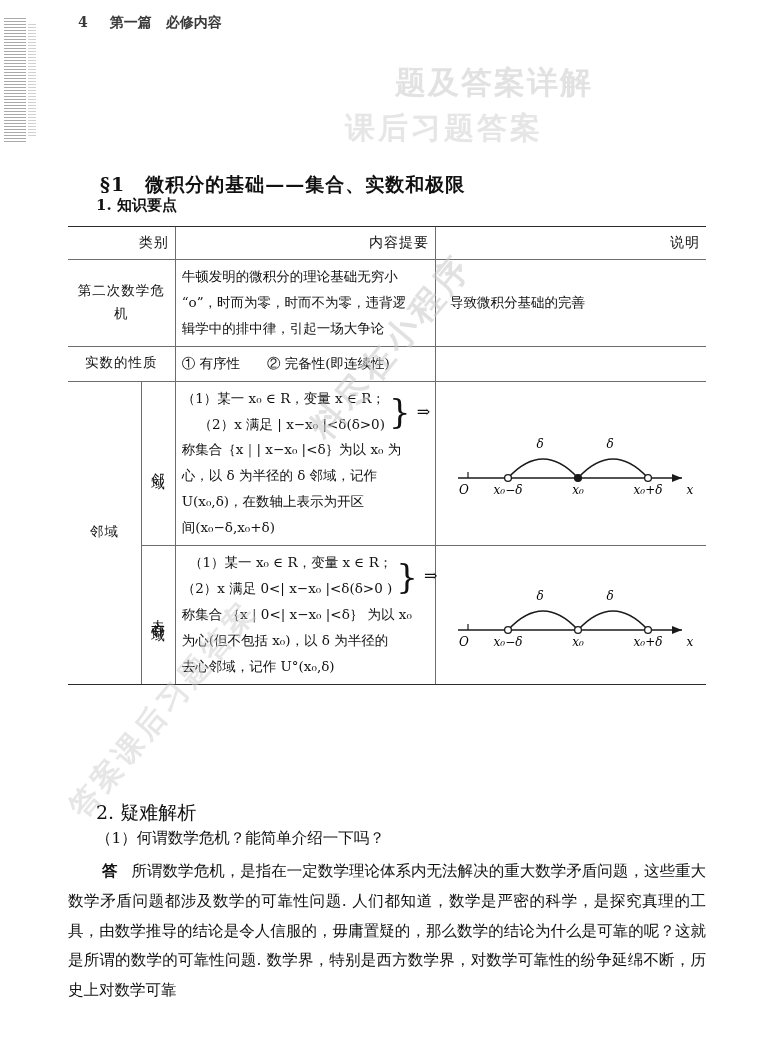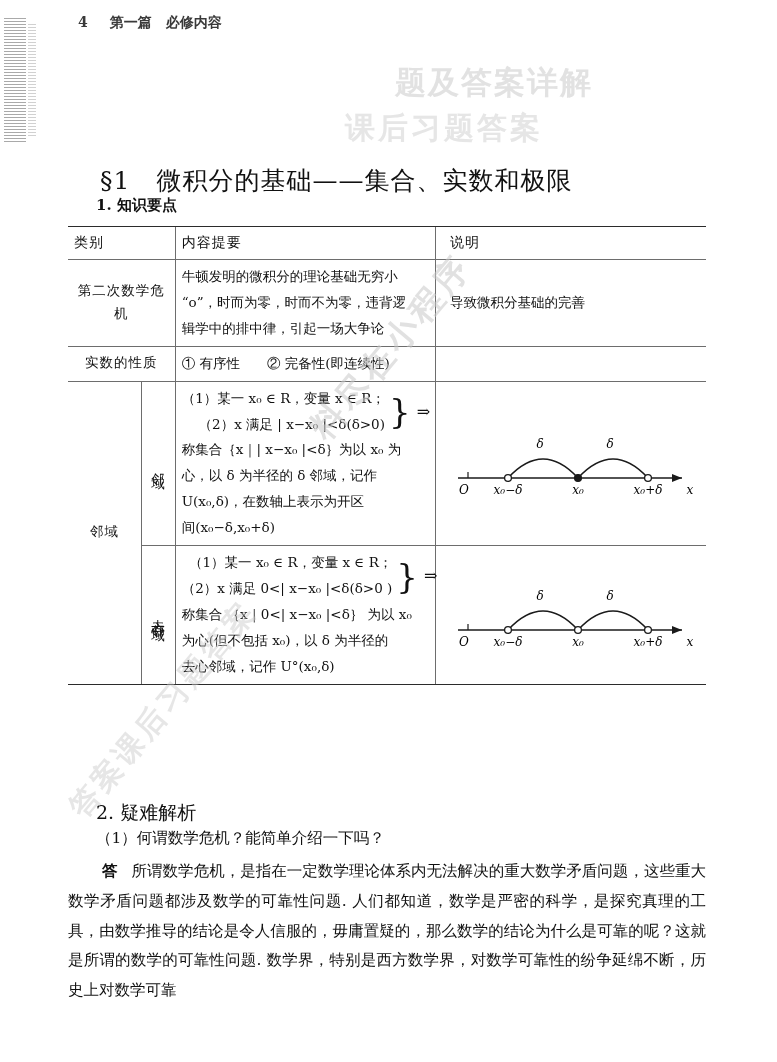--- a/index.html
+++ b/index.html
@@ -67,22 +67,22 @@
     font-family:"DejaVu Serif","Liberation Serif",serif;
     font-weight:bold;
   }
   #running-head .pg{margin-right:22px;}
 
   #heading-section{
     position:absolute;left:76px;top:108px;
     font-size:25px;font-weight:bold;letter-spacing:2px;
   }
   #heading-sub{
-    position:absolute;left:100px;top:164px;
-    font-size:25px;font-weight:normal;letter-spacing:1px;
+    position:absolute;left:100px;top:172px;
+    font-size:19px;font-weight:bold;letter-spacing:1px;
   }
   #heading-points{
     position:absolute;left:96px;top:196px;
     font-size:15px;font-weight:bold;
   }
 
   
   #knowledge-table{
     position:absolute;left:68px;top:226px;
     width:638px;
@@ -93,21 +93,21 @@
     border:0;
     vertical-align:middle;
     padding:4px 6px;
   }
   .bd-top{border-top:1.6px solid #2b2b2b !important;}
   .bd-bot{border-bottom:1.1px solid #6d6d6d !important;}
   .bd-bot-thick{border-bottom:1.6px solid #2b2b2b !important;}
   .bd-l{border-left:1.1px solid #6d6d6d !important;}
 
   #knowledge-table th{
-    font-weight:normal;text-align:left;font-size:14px;
+    font-weight:normal;text-align:right;font-size:14px;
     padding:7px 6px;letter-spacing:1px;
   }
   .col-cat{width:104px;text-align:center;}
   .col-body{width:270px;}
   .col-note{width:auto;padding-left:14px !important;}
 
   .cat-cell{text-align:center;letter-spacing:1px;line-height:1.7;font-family:Liberation Serif, serif;}
   .vert-label{
     writing-mode:vertical-rl;
     text-orientation:upright;

